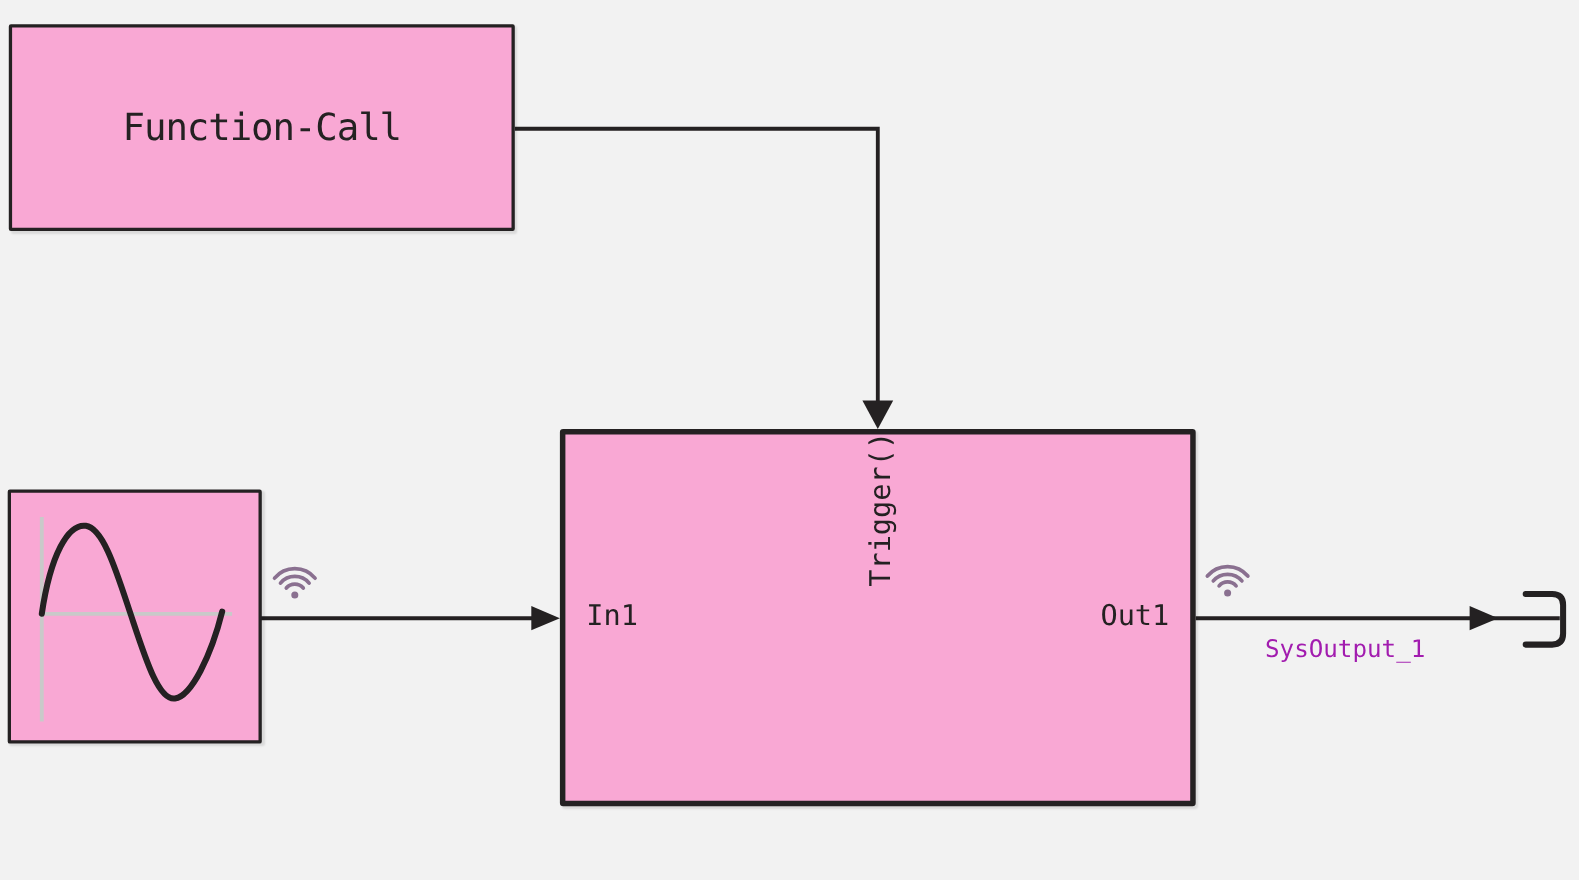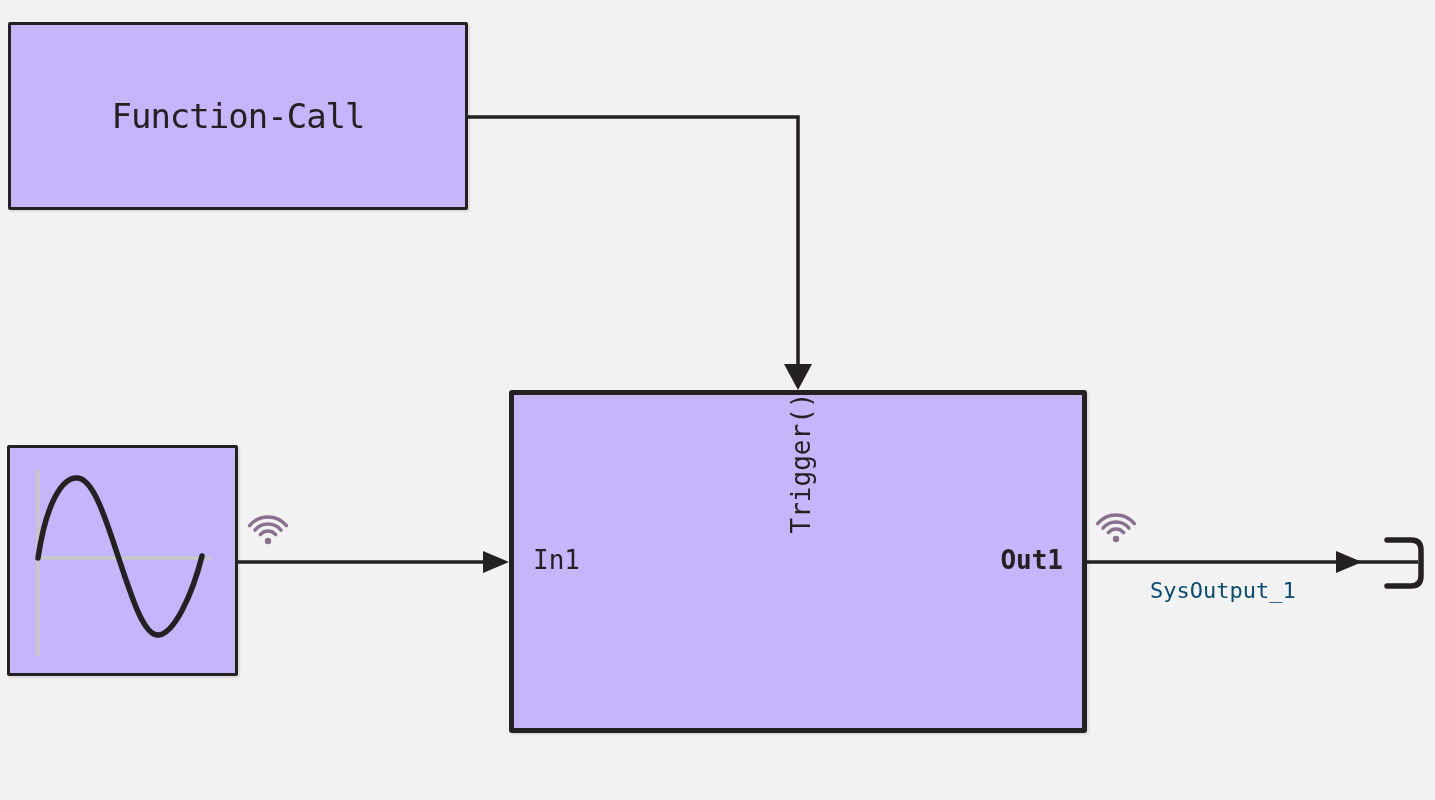--- a/index.html
+++ b/index.html
@@ -10,21 +10,21 @@
   }
   #canvas {
     position: relative;
     width: 1435px;
     height: 800px;
     background: #f2f2f2;
     color: #242122;
   }
   .block {
     position: absolute;
-    background: #c4b5fd;
+    background: #f9a8d4;
     border: 3px solid #242122;
     border-radius: 2px;
     box-shadow: 2px 2px 2px rgba(0,0,0,0.10);
   }
   #fcg-block {
     left: 8px; top: 22px; width: 460px; height: 188px;
     display: flex; align-items: center; justify-content: center;
   }
   .fcg-label {
     font-size: 34px;
@@ -43,31 +43,31 @@
     border-radius: 3px;
   }
   .port-label {
     position: absolute;
     font-size: 26px;
     line-height: 32px;
     color: #242122;
     white-space: nowrap;
   }
   #in1-label  { left: 533px; top: 544px; }
-  #out1-label { right: 372px; top: 544px; text-align: right; font-weight: bold; }
+  #out1-label { right: 372px; top: 544px; text-align: right; }
   #trigger-label {
     left: 801px; top: 463px;
     transform: translate(-50%, -50%) rotate(-90deg);
   }
   #signal-name-label {
     position: absolute;
     left: 1150px; top: 578px;
     font-size: 22px;
     line-height: 26px;
-    color: #0c4a6e;
+    color: #a21caf;
     white-space: nowrap;
   }
   svg.overlay {
     position: absolute;
     left: 0; top: 0;
   }
   .wifi-badge { position: absolute; }
 </style>
 </head>
 <body>

